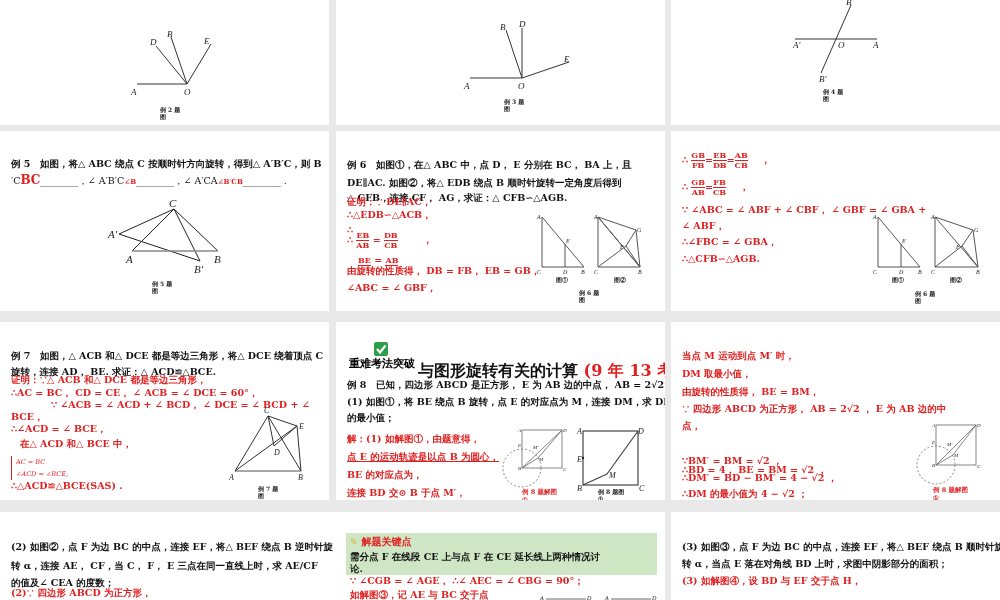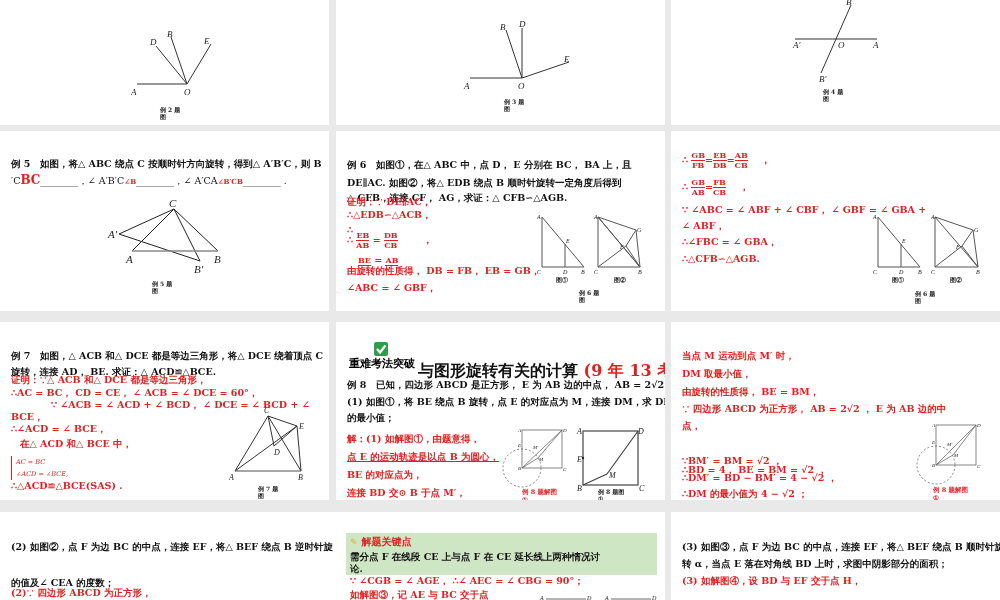--- a/index.html
+++ b/index.html
@@ -347,20 +347,21 @@
     </g>
   </svg>
   <div class="capr" style="left:262px;top:164px;">
     <div>例 8 题解图</div>
       <div>①</div>
   </div>
 </div>
 
 <div class="slide" style="left:0;top:512px;width:373px;height:88px;">
   <div class="t b" style="left:11px;top:28px;">(2) 如图②，点 F 为边 BC 的中点，连接 EF，将△ BEF 绕点 B 逆时针旋</div>
+  <div class="t b" style="left:11px;top:47px;">转 α，连接 AE， CF，当 C， F， E 三点在同一直线上时，求 AE/CF</div>
   <div class="t b" style="left:11px;top:64px;">的值及∠ CEA 的度数；</div>
   <div class="t r" style="left:11px;top:74px;">(2)∵ 四边形 ABCD 为正方形，</div>
 </div>
 
 <div class="slide" style="left:336px;top:512px;width:329px;height:88px;">
   <div class="keybox" style="left:10px;top:21px;width:311px;height:42px;"></div>
   <div style="position:absolute;left:14px;top:23px;display:flex;align-items:center;">
     <span style="color:#e0b020;font-size:9px;">✎</span>
     <span class="r" style="font-family:'DejaVu Sans',sans-serif;font-size:10px;margin-left:4px;">解题关键点</span>
   </div>

